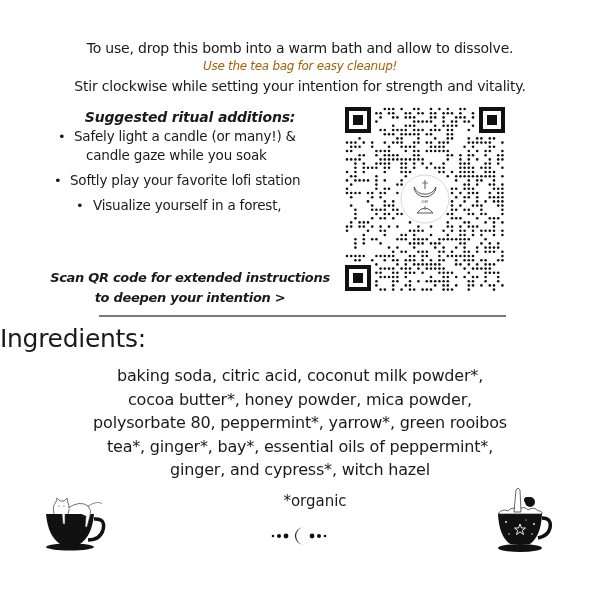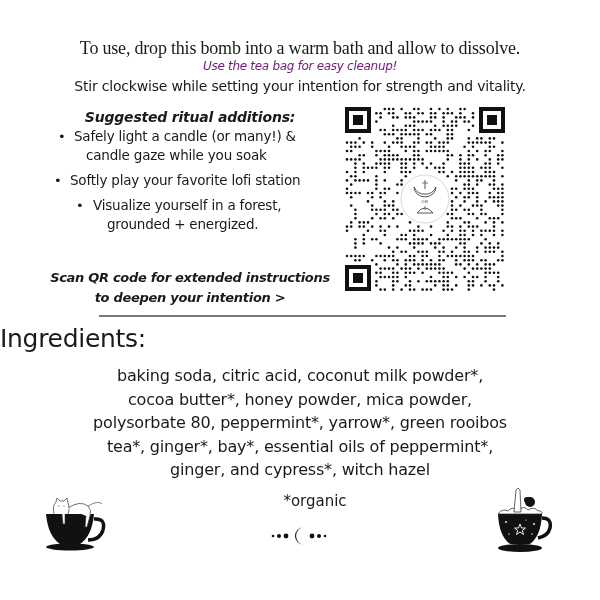--- a/index.html
+++ b/index.html
@@ -4,22 +4,22 @@
   <style>
     * { margin: 0; padding: 0; box-sizing: border-box; }
     html, body {
       width: 600px; height: 600px; background: #ffffff; overflow: hidden;
       font-family: "DejaVu Sans", "Liberation Sans", sans-serif;
       color: #1a1a1a;
     }
     .page { position: relative; width: 600px; height: 600px; }
 
     .intro { position: absolute; top: 38px; left: 0; width: 600px; text-align: center; }
-    .intro .line1 { font-size: 18px; line-height: 20px; letter-spacing: -0.2px; font-family: Liberation Serif, serif; }
-    .intro .line2 { font-size: 12px; line-height: 17px; font-style: italic; color: #701a75; letter-spacing: -0.3px; }
+    .intro .line1 { font-size: 14px; line-height: 20px; letter-spacing: -0.2px; }
+    .intro .line2 { font-size: 12px; line-height: 17px; font-style: italic; color: #a16207; letter-spacing: -0.3px; }
     .intro .line3 { font-size: 14px; line-height: 22px; letter-spacing: -0.2px; }
 
     .ritual { position: absolute; top: 107px; left: 40px; width: 300px; }
     .ritual .heading {
       font-size: 14px; font-style: italic; font-weight: bold; text-align: center;
       line-height: 20px; letter-spacing: -0.2px; 
     }
     .ritual ul { list-style: none; }
     .ritual li {
       position: relative; font-size: 13.5px; line-height: 19px; letter-spacing: -0.2px;
@@ -85,21 +85,20 @@
         <span>Safely light a candle (or many!) &amp;</span>
         <span class="cont">candle gaze while you soak</span>
       </li>
       <li class="b2">
         <span class="bullet">•</span>
         <span>Softly play your favorite lofi station</span>
       </li>
       <li class="b3">
         <span class="bullet">•</span>
         <span>Visualize yourself in a forest,</span>
-        <span class="cont">grounded + energized.</span>
       </li>
     </ul>
   </div>
 
   <div class="scan">
     <div>Scan QR code for extended instructions</div>
     <div>to deepen your intention &gt;</div>
   </div>
 
   <div class="qr">

